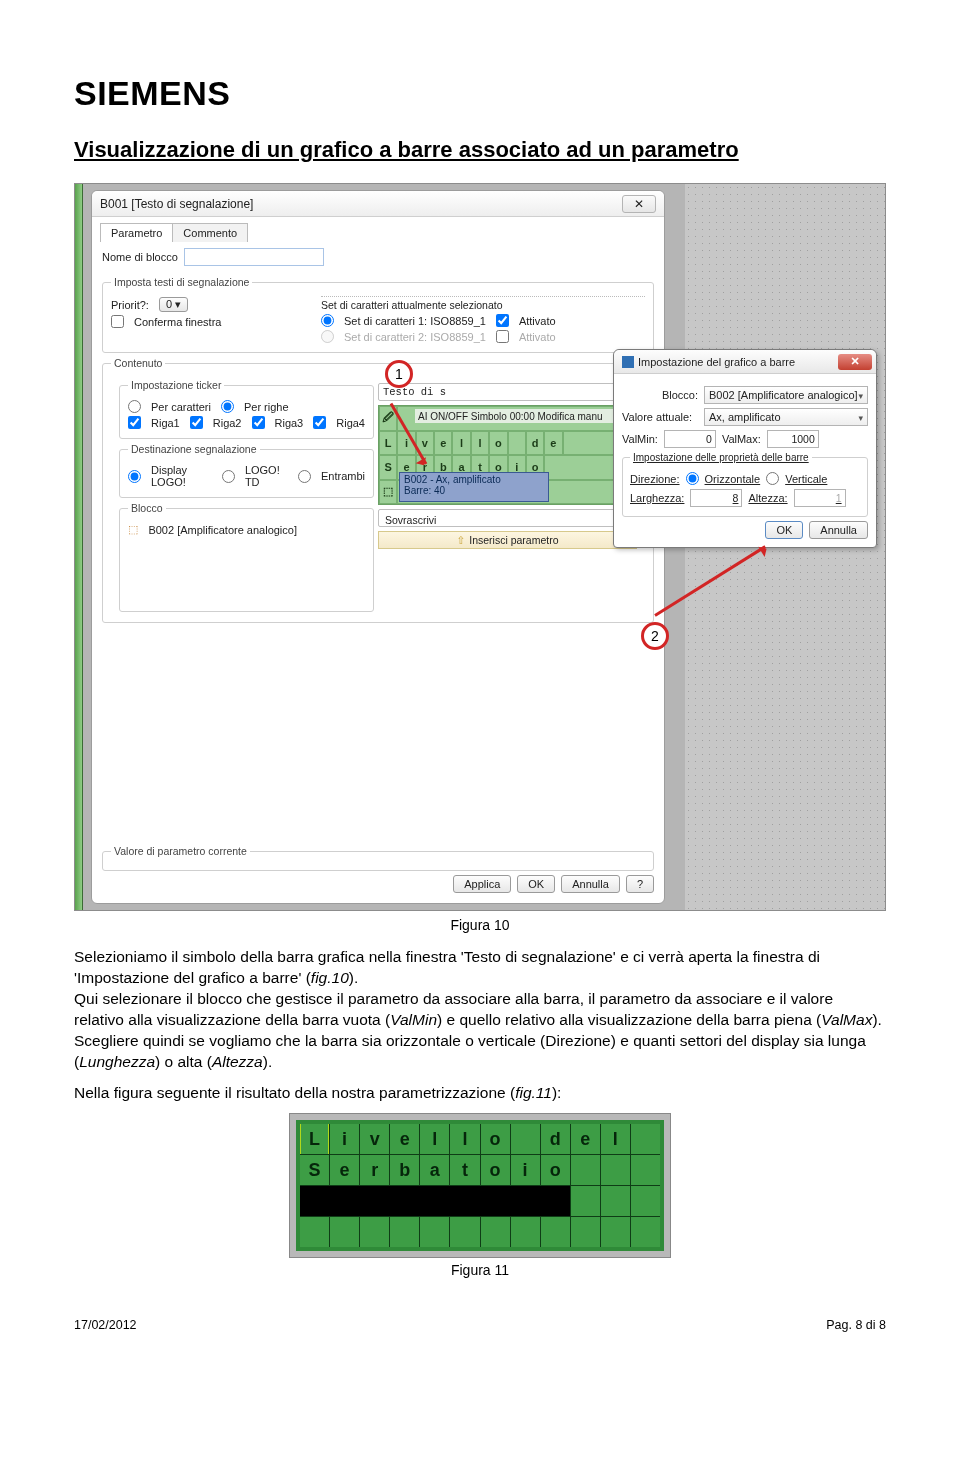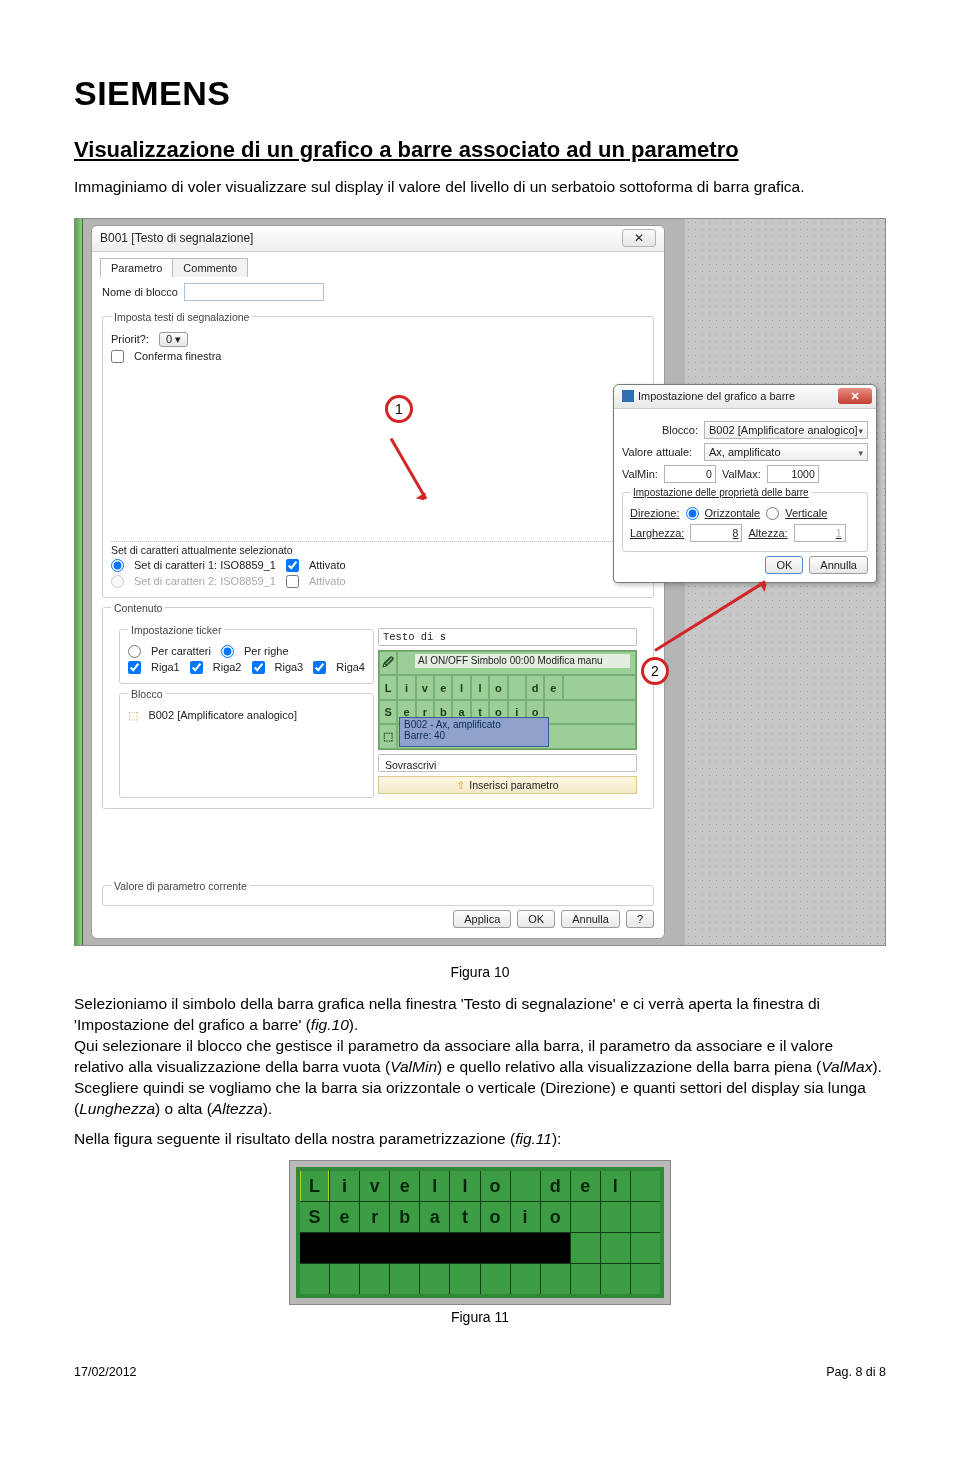--- a/index.html
+++ b/index.html
@@ -10,21 +10,21 @@
     color: #000;
   }
   .page { padding: 74px 74px 20px 74px; position: relative; }
   .logo { font-size: 34px; font-weight: 900; letter-spacing: 0.5px; margin-bottom: 24px; }
   h1.title { font-size: 22px; font-weight: bold; text-decoration: underline; margin-bottom: 14px; }
   p.body { font-size: 15.5px; line-height: 1.35; margin-bottom: 10px; }
   em { font-style: italic; }
 
   
   .fig10 {
-    margin: 20px 0 18px 0;
+    margin: 20px 0 6px 0;
     background: #b5b5b5;
     border: 1px solid #8c8c8c;
     position: relative;
     height: 728px;
     font-size: 11px;
     color: #222;
     padding-left: 36px;
   }
   .fig10 .leftedge {
     position: absolute; left: 0; top: 0; bottom: 0; width: 8px;
@@ -178,21 +178,20 @@
   }
 </style>
 </head>
 <body>
 
 <div class="page">
   <div class="logo">SIEMENS</div>
 
   <h1 class="title">Visualizzazione di un grafico a barre associato ad un parametro</h1>
 
-  <p class="body">Immaginiamo di voler visualizzare sul display il valore del livello di un serbatoio sottoforma di barra grafica.</p>
 
   <div class="fig10">
     <div class="dots"></div>
     <div class="leftedge"></div>
 
     <div class="main">
       <div class="titlebar">
         <span>B001 [Testo di segnalazione]</span>
         <span class="closebtn">✕</span>
       </div>
@@ -200,21 +199,21 @@
         <div class="tab active">Parametro</div>
         <div class="tab">Commento</div>
       </div>
       <div class="form">
         <span>Nome di blocco</span>
         <input class="text" type="text" style="">
       </div>
 
       <fieldset class="fs">
         <legend>Imposta testi di segnalazione</legend>
-        <div style="display:flex;gap:20px;flex-direction:column;">
+        <div style="display:flex;gap:20px;">
           <div style="flex:0 0 190px;">
             <div class="row">
               <span>Priorit?:</span>
               <span class="btn" style="padding:0 6px;"><span>0</span> ▾</span>
             </div>
             <div class="row">
               <input type="checkbox" style="">
               <span>Conferma finestra</span>
             </div>
           </div>
@@ -253,20 +252,31 @@
                 <input type="checkbox" checked="" style="">
                   <span>Riga1</span>
                 <input type="checkbox" checked="" style="">
                   <span>Riga2</span>
                 <input type="checkbox" checked="" style="">
                   <span>Riga3</span>
                 <input type="checkbox" checked="" style="">
                   <span>Riga4</span>
               </div>
             </fieldset>
+            <fieldset class="fs" style="margin:4px 0 0 0;">
+              <legend>Destinazione segnalazione</legend>
+              <div class="row">
+                <input type="radio" checked="" style="">
+                  <span>Display LOGO!</span>
+                <input type="radio" style="">
+                  <span>LOGO! TD</span>
+                <input type="radio" style="">
+                  <span>Entrambi</span>
+              </div>
+            </fieldset>
             <fieldset class="fs" style="margin:4px 0 0 0;height:110px;">
               <legend>Blocco</legend>
               <div class="row">
                 <span style="color:#c07b2a;">⬚</span>
                 <span>B002 [Amplificatore analogico]</span>
               </div>
             </fieldset>
           </div>
 
           <div class="centercol">

